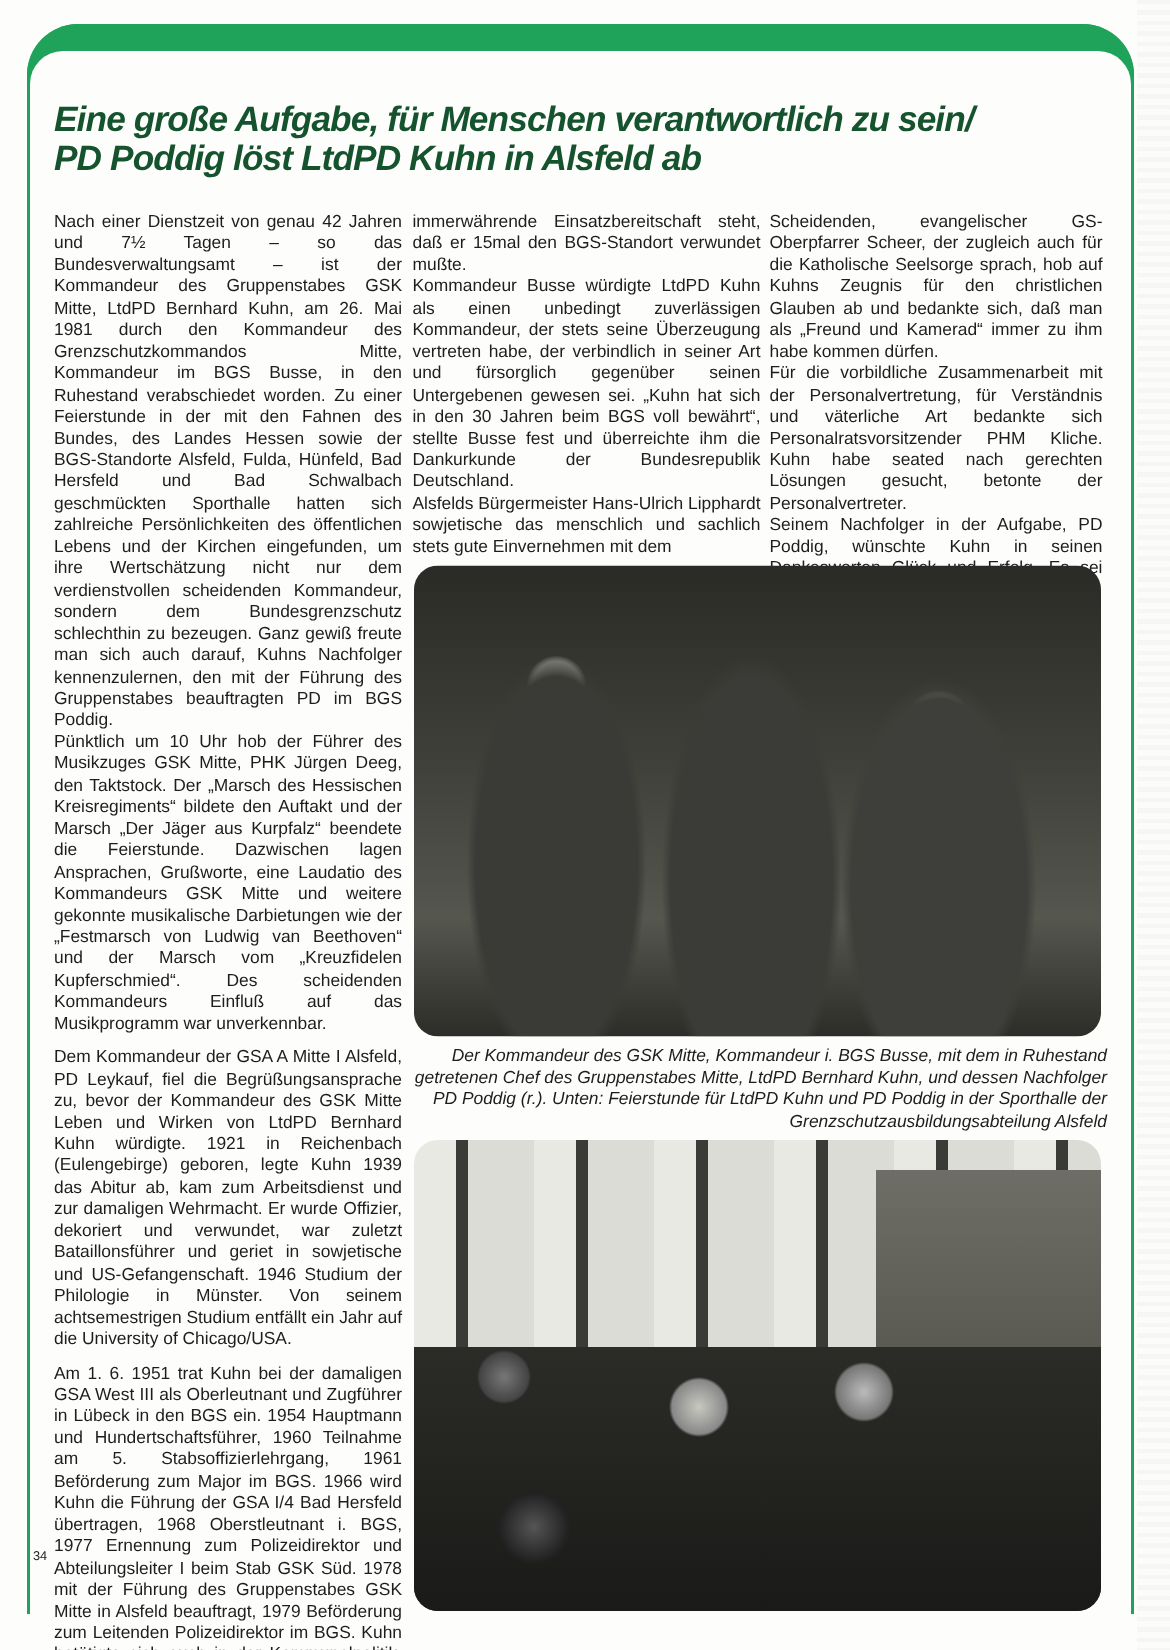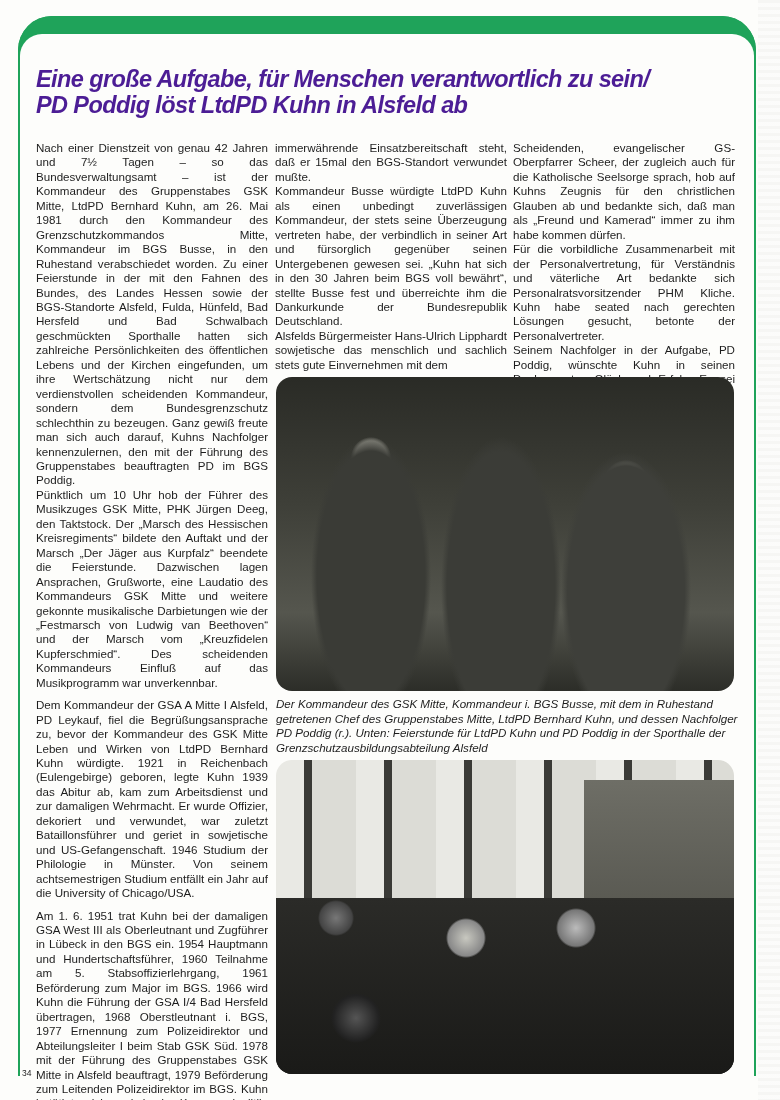--- a/index.html
+++ b/index.html
@@ -26,21 +26,21 @@
     border-radius:22px 22px 0 0;
   }
   .right-speckle {
     position:absolute; right:0; top:0; width:22px; height:1100px;
     background:repeating-linear-gradient(180deg,#f3f3f1 0 3px,#fbfbfa 3px 7px);
     opacity:.7;
   }
   .title {
     position:absolute; left:36px; top:66px; width:700px; margin:0;
     font-family:"Liberation Sans", sans-serif; font-weight:bold; font-style:italic;
-    font-size:23.5px; line-height:26px; letter-spacing:-0.6px; color:#4c1d95;
+    font-size:23.5px; line-height:26px; letter-spacing:-0.6px; color:#14532d;
   }
   .col {
     position:absolute; top:141px;
     font-size:11.6px; line-height:14.45px; text-align:justify;
     hyphens:manual;
   }
   .col p { margin:0; }
   .col p + p.gap { margin-top:8px; }
   .col1 { left:36px; width:232px; }
   .col2 { left:275px; width:232px; }
@@ -77,24 +77,24 @@
       radial-gradient(circle 20px at 190px 40px,#c8c8c0 0%,#888 90%,transparent 100%),
       radial-gradient(circle 20px at 300px 30px,#bbb 0%,#777 90%,transparent 100%),
       radial-gradient(circle 25px at 80px 120px,#555 0%,#222 90%,transparent 100%),
       linear-gradient(180deg,#2b2b28,#1a1a18);
   }
   .photo-label {
     position:absolute; left:8px; bottom:6px; font-size:9px; color:rgba(255,255,255,0.0);
   }
   .caption {
     position:absolute; left:276px; top:697px; width:462px; margin:0;
-    font-style:italic; font-size:11.6px; line-height:14.6px; color:#1d1d1d;
+    font-style:italic; font-size:11.6px; line-height:14.6px; color:#1d1d1d;text-align:right;
   }
   .page-num {
-    position:absolute; left:22px; top:1068px; font-size:8.5px; font-weight:normal; color:#222;
+    position:absolute; left:22px; top:1032px; font-size:8.5px; font-weight:normal; color:#222;
   }
 </style>
 </head>
 <body>
 
 <div class="right-speckle"></div>
 <div class="frame"></div>
 <div class="frame-top"></div>
 <div class="frame-inner"></div>
 

